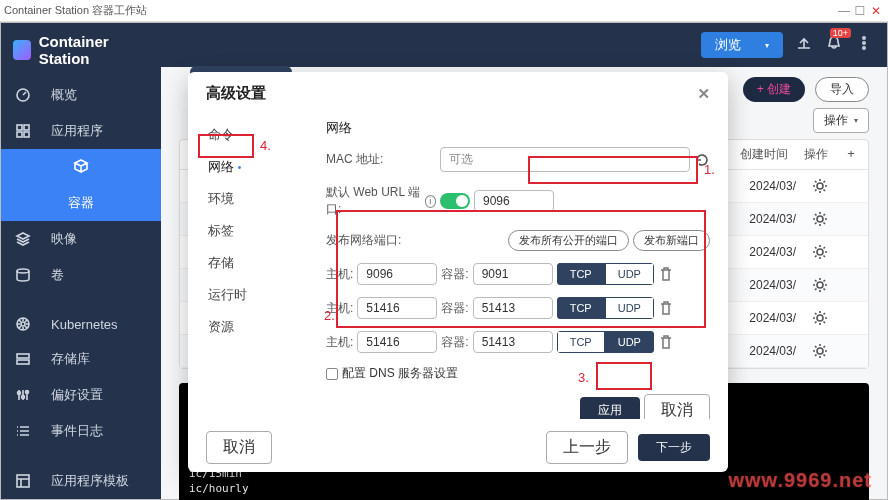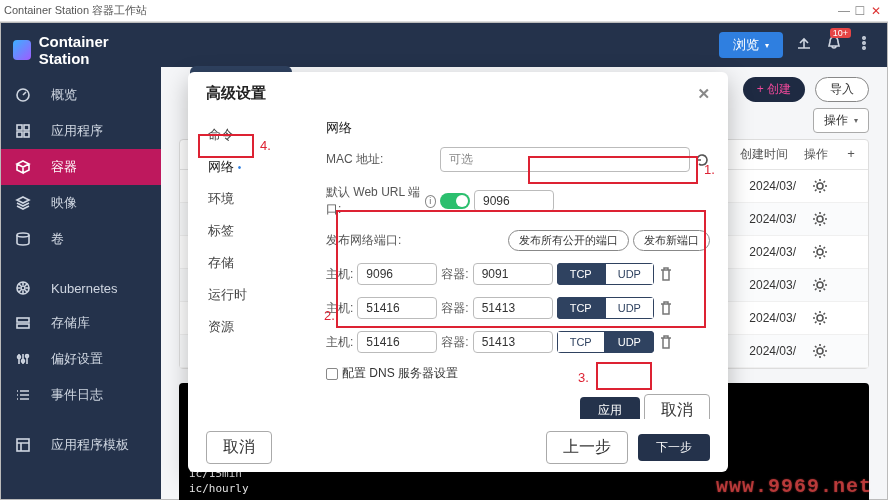--- a/index.html
+++ b/index.html
@@ -8,26 +8,26 @@
 .titlebar { height: 22px; background: #fff; border-bottom: 1px solid #ddd; display: flex; align-items: center; padding: 0 4px; font-size: 11px; color: #555; }
 .titlebar .title { flex: 1; }
 .titlebar .wbtn { width: 16px; text-align: center; color: #888; font-size: 12px; cursor: default; }
 
 .mainwin { position: absolute; top: 22px; left: 0; right: 0; bottom: 0; background: #f5f6f8; display: flex; border: 1px solid #bbb; }
 
 .sidebar { width: 160px; background: #24324b; color: #cfd6e1; font-size: 13px; padding-top: 0; }
 .brand { display: flex; align-items: center; gap: 8px; padding: 10px 12px; color: #fff; font-size: 15px; font-weight: 600; }
 .brand .logo { width: 20px; height: 20px; border-radius: 4px; background: linear-gradient(135deg,#3bb0ff,#a05cff); position: relative; }
 .nav-item { display: flex; align-items: center; gap: 20px; padding: 9px 14px; cursor: default; }
-.nav-item.active { background: #be185d; color: #fff; }
+.nav-item.active { background: #3b82f6; color: #fff; flex-direction: column; }
 .nav-item svg { width: 16px; height: 16px; fill: none; stroke: currentColor; stroke-width: 1.6; }
 
 .content { flex: 1; background: #f5f6f8; position: relative; }
 .topbar { height: 44px; display: flex; align-items: center; justify-content: flex-end; gap: 12px; padding: 0 14px; background: #24324b; }
-.btn-browse { background: #2f7fe0; color: #fff; border-radius: 4px; padding: 4px 14px; font-size: 13px; display: flex; align-items: center; gap: 6px; }
+.btn-browse { background: #2f7fe0; color: #fff; border-radius: 4px; padding: 4px 14px; font-size: 13px; display: flex; align-items: center; gap: 24px; }
 .top-icon { color: #cfd6e1; position: relative; }
 .top-icon svg { width: 18px; height: 18px; fill: none; stroke: currentColor; stroke-width: 1.6; }
 .badge { position: absolute; top: -6px; right: -8px; background: #e64545; color: #fff; font-size: 9px; padding: 0 3px; border-radius: 3px; }
 
 .content-body { padding: 10px 18px; }
 .actions-row { display: flex; gap: 10px; justify-content: flex-end; align-items: center; margin-bottom: 6px; }
 .btn-dark { background: #1e2a42; color: #ec4899; border-radius: 14px; padding: 4px 14px; font-size: 12px; display: inline-flex; align-items: center; gap: 4px;}
 .btn-out { background: #fff; border: 1px solid #888; border-radius: 14px; padding: 3px 14px; font-size: 12px; color: #333;}
 .sel-out { background: #fff; border: 1px solid #aaa; border-radius: 4px; padding: 3px 10px; font-size: 12px; color: #333; display: inline-flex; align-items: center; gap: 6px;}
 .tri { font-size: 8px; color: #666; }
@@ -35,21 +35,21 @@
 .table { border: 1px solid #ddd; border-radius: 4px; background: #fff; }
 .thead { display: flex; font-size: 12px; color: #555; border-bottom: 1px solid #e4e4e4; padding: 6px 10px; gap: 16px; justify-content: flex-end;}
 .trow { display: flex; align-items: center; font-size: 12px; color: #333; border-bottom: 1px solid #f0f0f0; padding: 8px 10px; gap: 16px; justify-content: flex-end; }
 .trow:nth-child(odd){ background:#fafbfc; }
 .gear { width: 16px; height: 16px; }
 .gear svg { width: 16px; height: 16px; fill: none; stroke: #555; stroke-width: 1.6; }
 .plus { width: 14px; height: 14px; display: inline-flex; align-items: center; justify-content: center; font-size: 13px; color: #555; }
 
 .terminal { margin-top: 14px; background: #000; color: #eee; font-family: monospace; font-size: 11px; padding: 6px 10px; border-radius: 4px; line-height: 1.4; min-height: 80px; white-space: pre; }
 
-.watermark { position: absolute; bottom: 2px; right: 16px; font-size: 20px; color: rgba(255,80,80,0.6); font-weight: 600; letter-spacing: 1px; text-shadow: 0 0 2px rgba(255,80,80,0.4); font-family: Liberation Mono, monospace; }
+.watermark { position: absolute; bottom: 8px; right: 16px; font-size: 20px; color: rgba(255,80,80,0.6); font-weight: 600; letter-spacing: 1px; text-shadow: 0 0 2px rgba(255,80,80,0.4); }
 
 
 .ribbon { position: absolute; top: 66px; left: 190px; background: #2f4260; color: #fff; font-size: 13px; padding: 6px 14px; border-radius: 6px 6px 0 0; display: flex; align-items: center; gap: 8px; }
 .ribbon svg { width: 14px; height: 14px; fill: none; stroke: #fff; stroke-width: 1.6;}
 .modal { position: absolute; top: 72px; left: 188px; width: 540px; height: 400px; background: #fff; border-radius: 6px; box-shadow: 0 8px 24px rgba(0,0,0,.25); display: flex; flex-direction: column; }
 .modal-head { padding: 12px 18px; font-size: 15px; font-weight: 600; color: #222; display: flex; align-items: center; }
 .modal-head .close { margin-left: auto; color: #888; font-size: 15px; }
 .modal-body { flex: 1; display: flex; overflow: hidden; padding: 0 0 4px 0;}
 .modal-nav { width: 120px; border-right: 0; padding: 4px 0; font-size: 13px; color: #444; }
 .mnav-item { padding: 7px 20px; cursor: default; }

